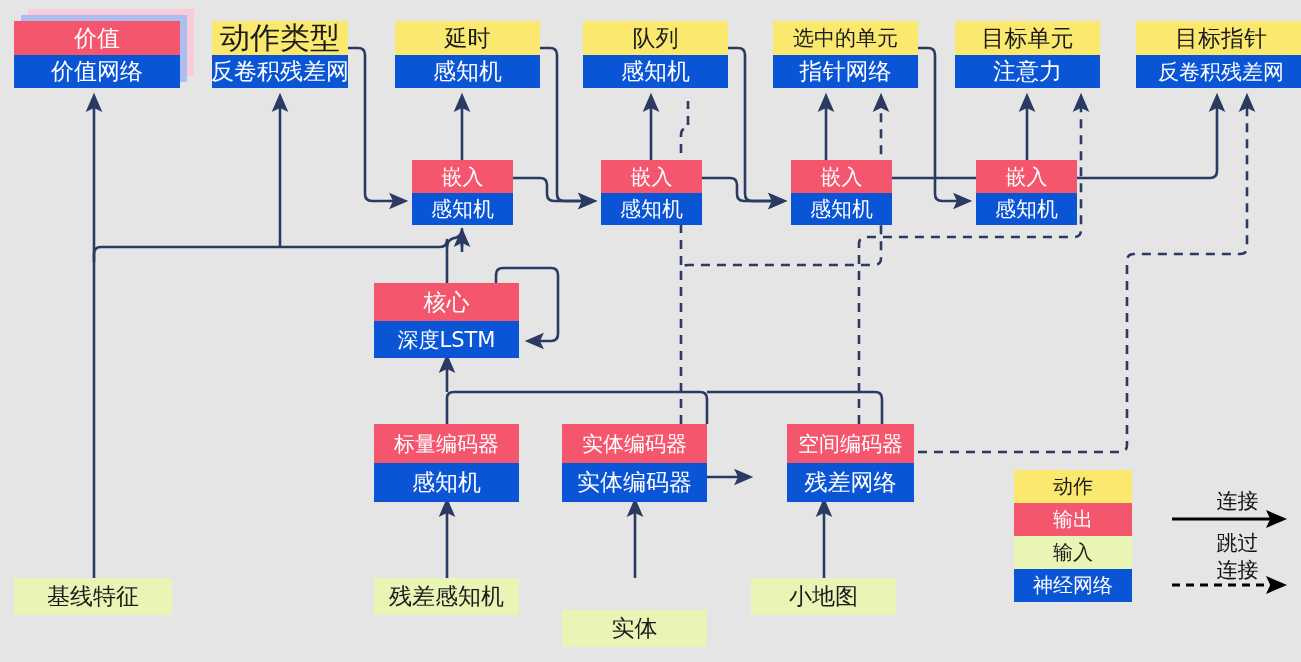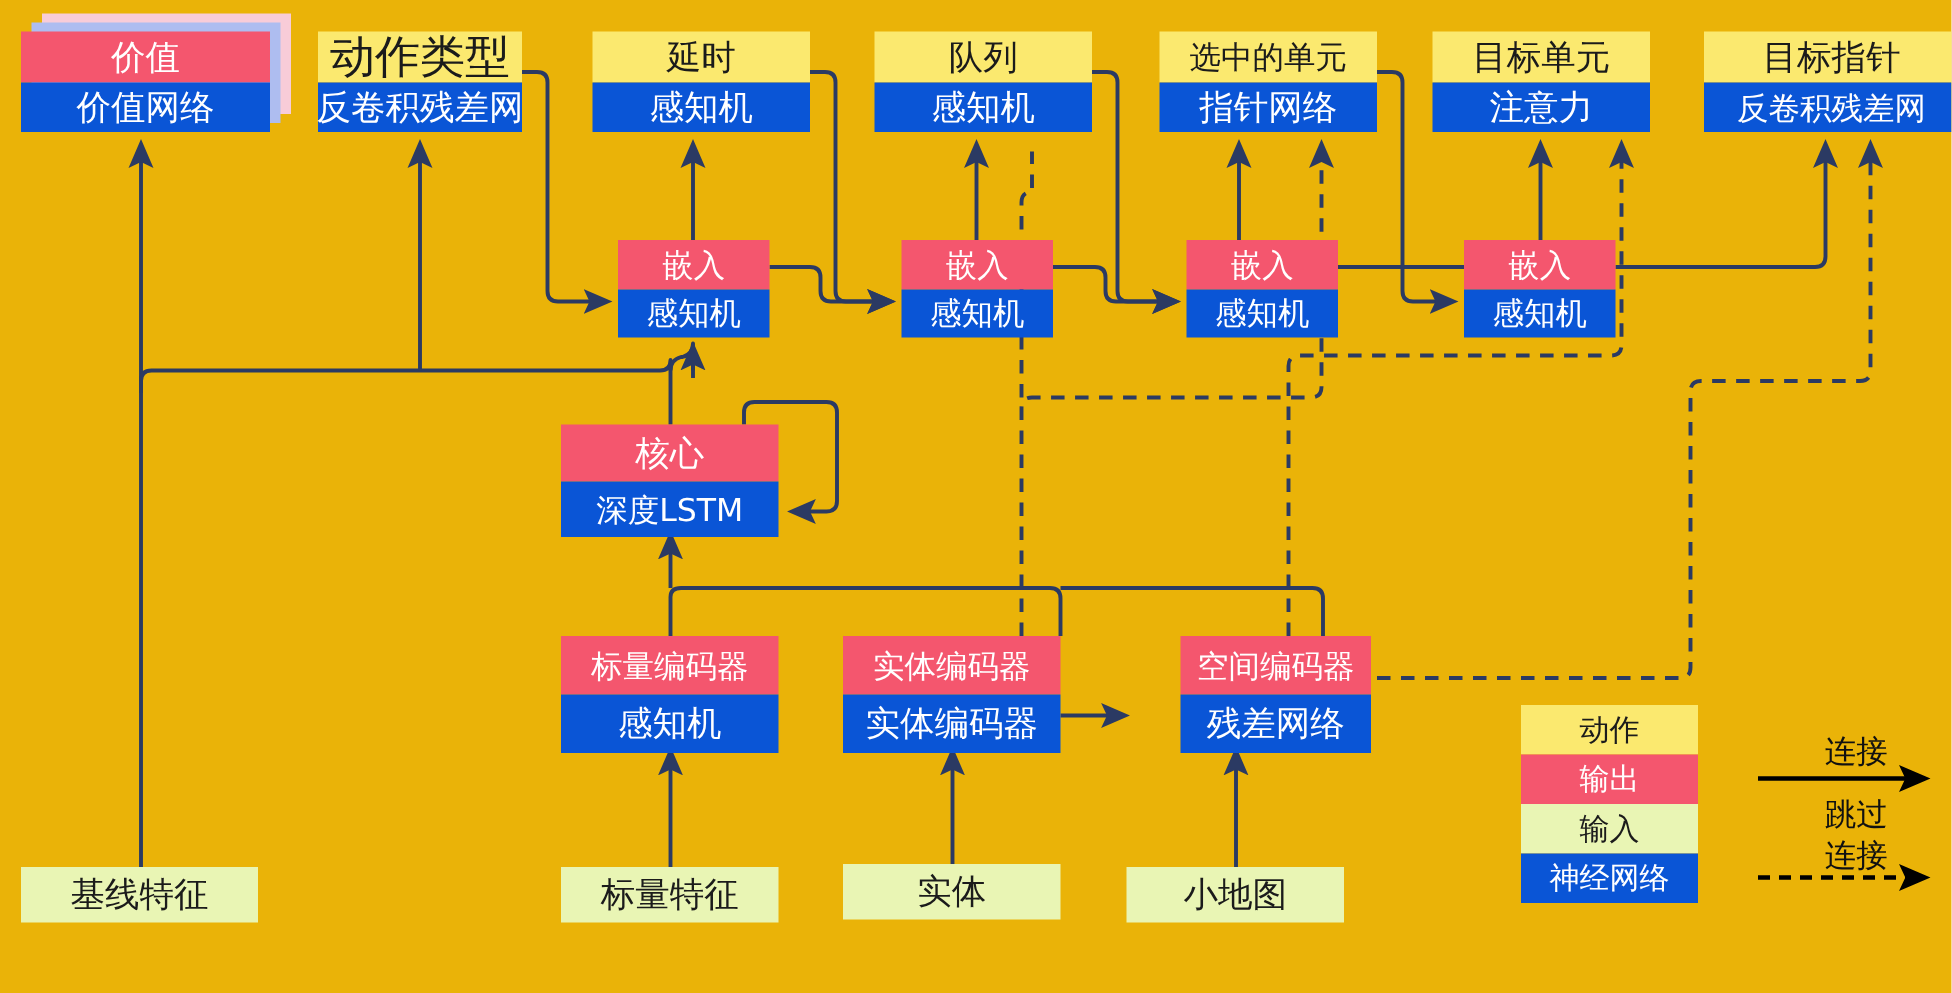--- a/index.html
+++ b/index.html
@@ -1,17 +1,17 @@
 <!DOCTYPE html>
 <html><head>
 <meta charset="utf-8">
 <style>
   html,body{margin:0;padding:0;background:#ffffff;}
   body{font-family:"DejaVu Sans","Liberation Sans",sans-serif;}
-  #stage{position:relative;width:1301px;height:662px;background:#eab308;overflow:hidden;}
+  #stage{position:relative;width:1301px;height:662px;background:#e5e5e5;overflow:hidden;}
   #edges{position:absolute;left:0;top:0;width:1301px;height:662px;}
   .node{position:absolute;box-sizing:border-box;}
   .cell{display:flex;align-items:center;justify-content:center;
         box-sizing:border-box;width:100%;text-align:center;
         font-family:"DejaVu Sans","Liberation Sans",sans-serif;
         white-space:nowrap;letter-spacing:0px;}
   .c-action{background:#fbe96f;color:#1b1b1b;}
   .c-output{background:#f4566e;color:#ffffff;}
   .c-net{background:#0a55d6;color:#ffffff;}
   .c-input{background:#e9f5b4;color:#1b1b1b;}
@@ -189,24 +189,24 @@
           <div class="cell c-net" style="height: 39px; font-size: 23px;">残差网络</div>
         </div>
       </div>
       <div class="node" style="left: 14px; top: 578px; width: 158px; height: 37px;">
         <div style="position: absolute; left: 0px; top: 0px; width: 158px; height: 37px;">
           <div class="cell c-input" style="height: 37px; font-size: 23px;">基线特征</div>
         </div>
       </div>
       <div class="node" style="left: 374px; top: 578px; width: 145px; height: 37px;">
         <div style="position: absolute; left: 0px; top: 0px; width: 145px; height: 37px;">
-          <div class="cell c-input" style="height: 37px; font-size: 23px;">标量特征</div>
-        </div>
-      </div>
-      <div class="node" style="left: 562px; top: 576px; width: 169px; height: 37px; padding-left: 44px;">
+          <div class="cell c-input" style="height: 37px; font-size: 23px;">残差感知机</div>
+        </div>
+      </div>
+      <div class="node" style="left: 562px; top: 610px; width: 169px; height: 37px; padding-left: 44px;">
         <div style="position: absolute; left: 0px; top: 0px; width: 145px; height: 37px;">
           <div class="cell c-input" style="height: 37px; font-size: 23px;">实体</div>
         </div>
       </div>
       <div class="node" style="left: 751px; top: 578px; width: 145px; height: 37px;">
         <div style="position: absolute; left: 0px; top: 0px; width: 145px; height: 37px;">
           <div class="cell c-input" style="height: 37px; font-size: 23px;">小地图</div>
         </div>
       </div>
     </div>

